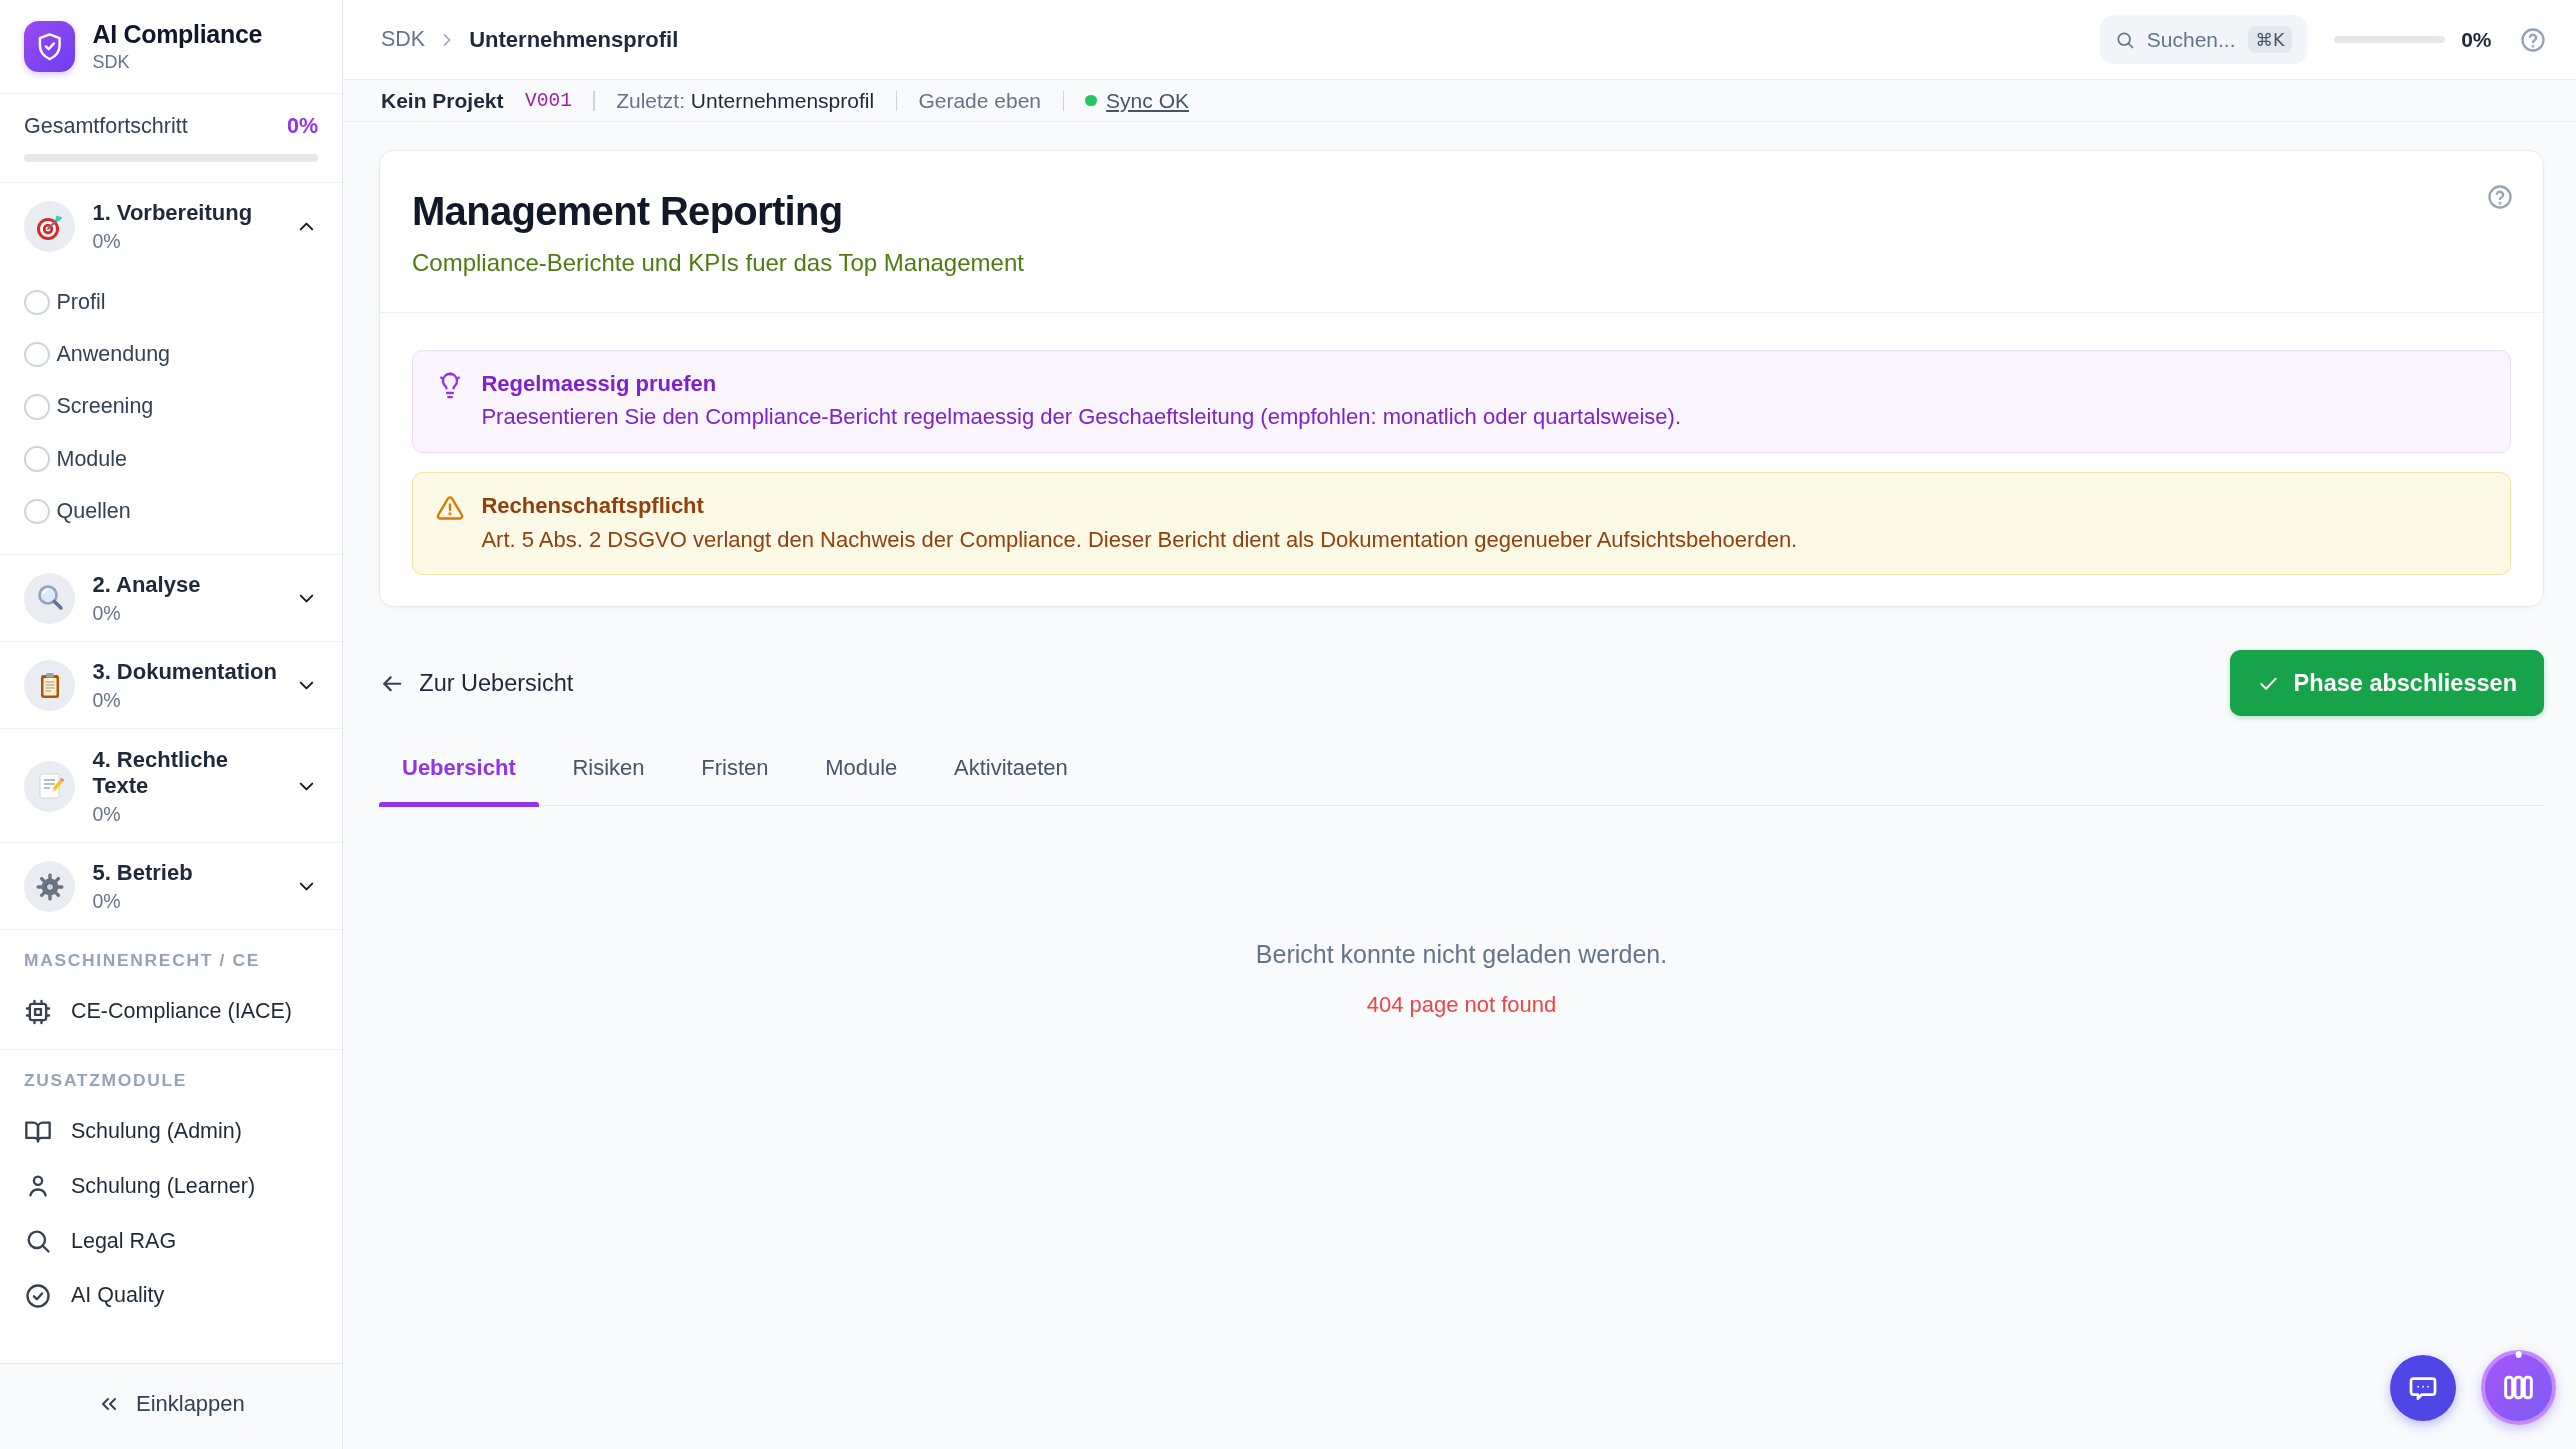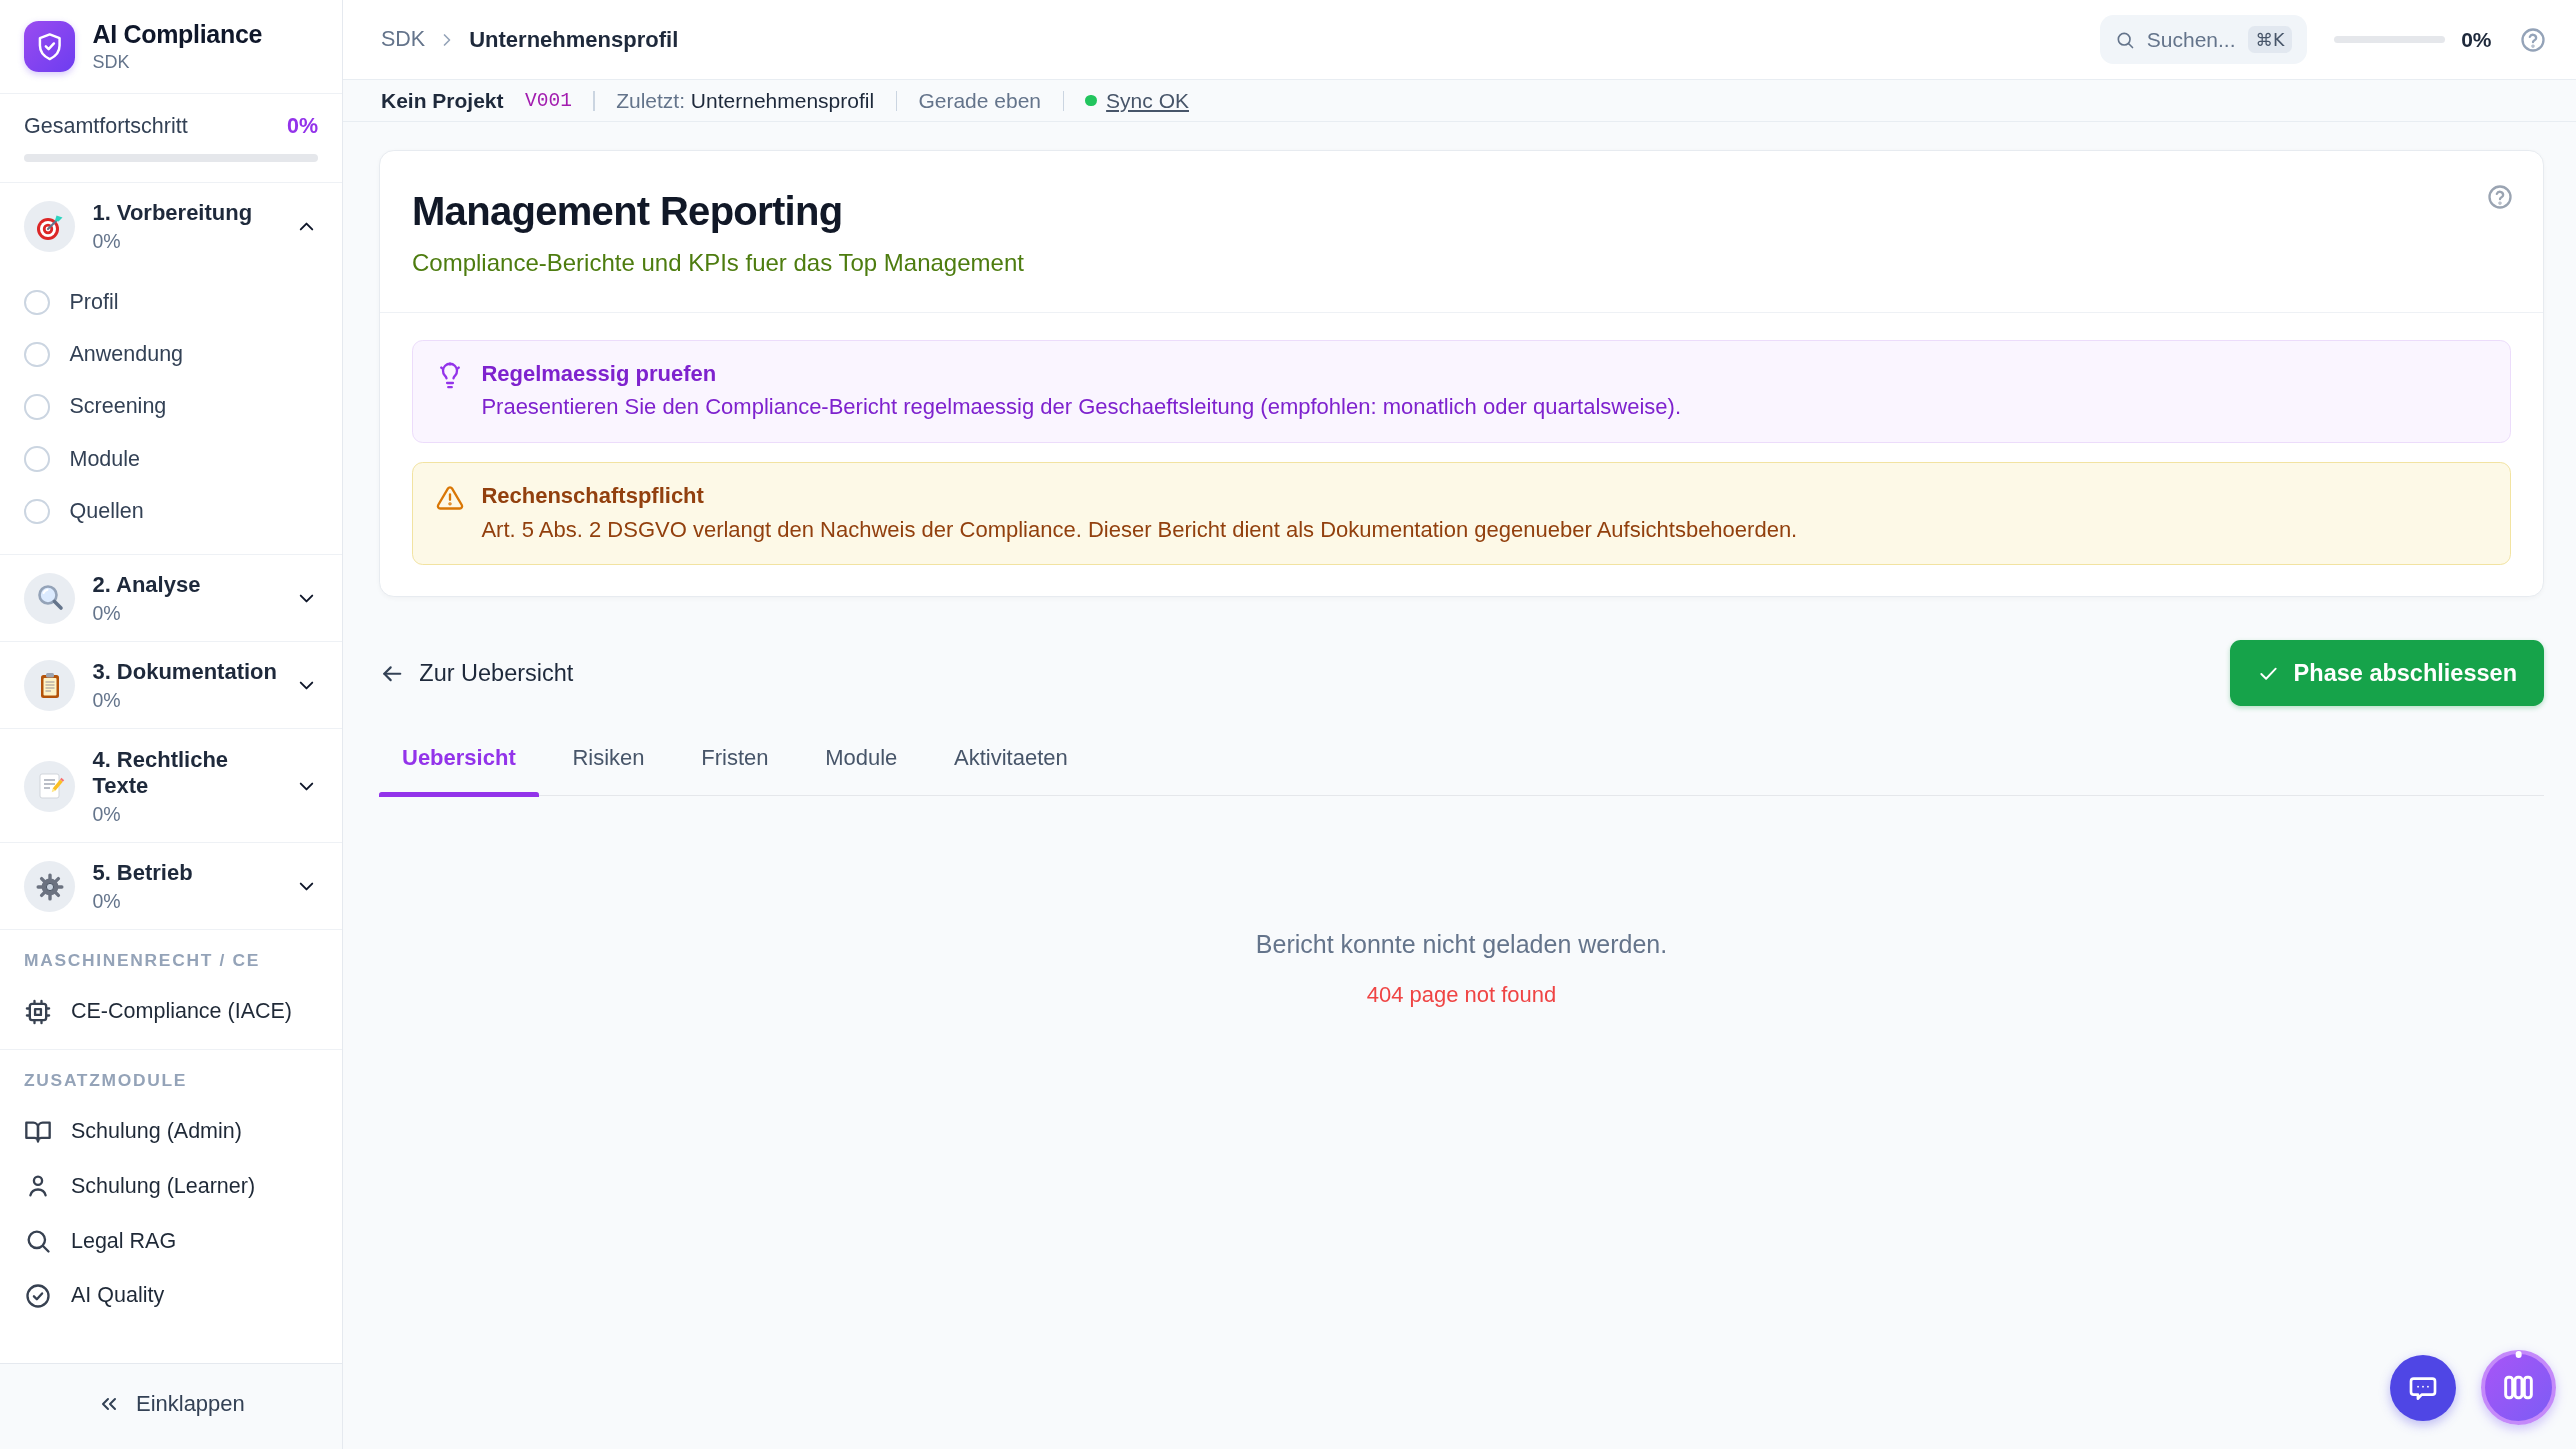--- a/index.html
+++ b/index.html
@@ -28,21 +28,21 @@
 
   .phase-block { border-bottom:1.3px solid #eef1f5; padding:17.4px 24px 16px; }
   .phase-row { display:flex; align-items:center; gap:17.4px; cursor:pointer; }
   .phase-emoji { width:51px; height:51px; min-width:51px; border-radius:50%; background:#e9edf2; display:flex; align-items:center; justify-content:center; }
   .phase-emoji svg { width:32px; height:32px; }
   .phase-title { font-size:22px; font-weight:700; color:#1e293b; }
   .phase-pct { font-size:19.5px; color:#64748b; margin-top:4px; }
   .phase-chevron { margin-left:auto; color:#0f172a; }
   .phase-chevron svg { width:23px; height:23px; }
   .steps { margin-top:23px; display:flex; flex-direction:column; }
-  .step { display:flex; align-items:center; gap:20px; padding:13.4px 0; cursor:pointer; }
+  .step { display:flex; align-items:center; gap:7px; padding:13.4px 0; cursor:pointer; }
   .step-circle { width:25.5px; height:25.5px; min-width:25.5px; border-radius:50%; border:2.7px solid #cbd5e1; background:#fff; }
   .step-label { font-size:21.5px; color:#334155; }
 
   .sb-section { padding:20px 24px 9.4px; }
   .sb-section-header { font-size:17.4px; font-weight:700; letter-spacing:1.7px; color:#94a3b8; margin-bottom:13.4px; }
   .sb-item { display:flex; align-items:center; gap:19px; padding:13.4px 0; cursor:pointer; color:#1f2937; }
   .sb-item svg { width:28px; height:28px; color:#374151; }
   .sb-item-label { font-size:21.5px; }
   .sb-divider { border-bottom:1.3px solid #eef1f5; }
 
@@ -77,21 +77,21 @@
   .st-sync { display:flex; align-items:center; gap:9.4px; color:#475569;text-decoration:underline; }
   .sync-dot { width:11.4px; height:11.4px; border-radius:50%; background:#22c55e; }
 
   .content { flex:1; padding:28px 32px 0 36px; }
   .card { background:#fff; border:1.3px solid #e7ebf0; border-radius:14.8px; box-shadow:0 1.3px 4px rgba(15,23,42,.03); }
   .card-header { padding:38px 32px 35px; position:relative; }
   .card-title { font-size:40px; font-weight:800; color:#111827; letter-spacing:-0.7px; }
   .card-subtitle { font-size:24px; color:#4d7c0f; margin-top:14.8px; }
   .card-help { position:absolute; top:32px; right:29.5px; color:#9aa4b2; cursor:pointer; }
   .card-help svg { width:28px; height:28px; }
-  .card-body { border-top:1.3px solid #eef1f5; padding:27px 32px 31px; display:flex; flex-direction:column; gap:19px; }
+  .card-body { border-top:1.3px solid #eef1f5; padding:37px 32px 31px; display:flex; flex-direction:column; gap:19px; }
   .notice { border-radius:10.7px; border:1.3px solid; padding:20px 23px; display:flex; gap:17.4px; align-items:flex-start; }
   .notice svg { width:28px; height:28px; min-width:28px; margin-top:1.3px; }
   .notice-tip { background:#faf5ff; border-color:#ecdcfb; color:#7e22ce; }
   .notice-tip .notice-icon { color:#9333ea; }
   .notice-warn { background:#fdf9e7; border-color:#f2e3a1; color:#92400e; }
   .notice-warn .notice-icon { color:#d97706; }
   .notice-title { font-size:22px; font-weight:700; margin-bottom:6.7px; }
   .notice-text { font-size:22px; line-height:1.3; }
 
   .actions-row { display:flex; align-items:center; justify-content:space-between; margin-top:43px; }

